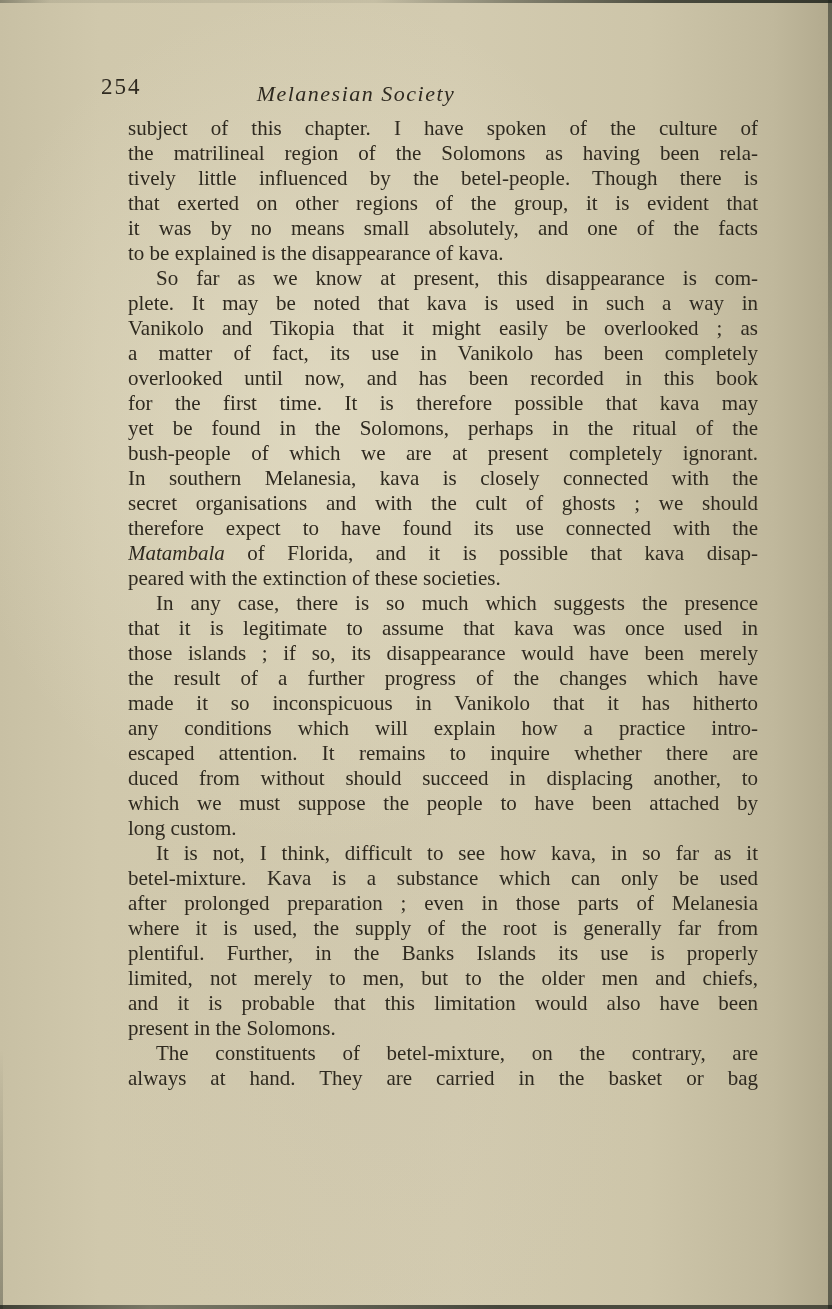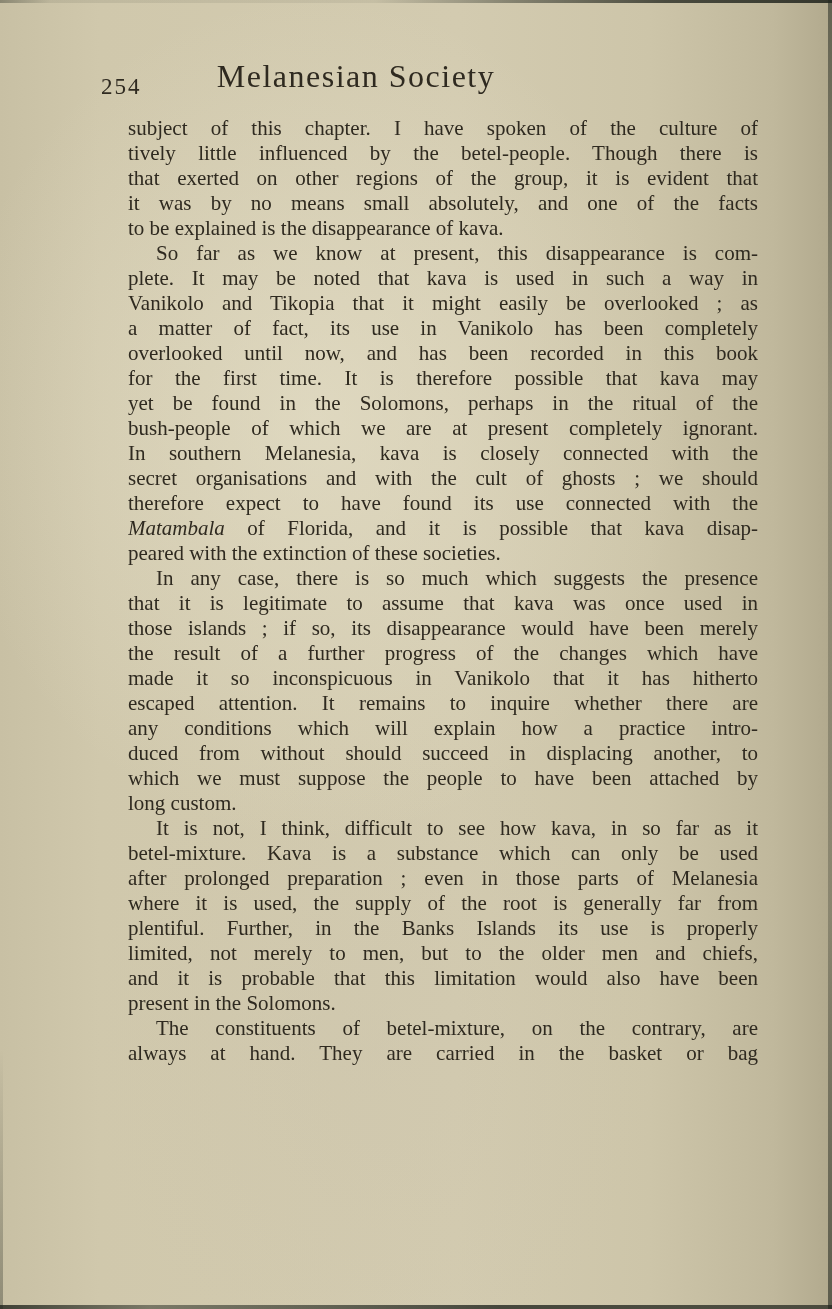--- a/index.html
+++ b/index.html
@@ -19,24 +19,25 @@
   .pagenum {
     position: absolute;
     left: 101px;
     top: 74px;
     font-size: 23px;
     letter-spacing: 2px;
   }
   .running-header {
     position: absolute;
     left: 0;
-    top: 58px;
+    top: 81px;
     width: 712px;
     text-align: center;
-    font-size: 32px;
+    font-style: italic;
+    font-size: 22px;
     letter-spacing: 1.5px;
   }
   .page-body {
     position: absolute;
     left: 96px;
     top: 116px;
     width: 662px;
     font-size: 21px;
   }
   .line {
@@ -78,20 +79,21 @@
 </style>
 </head>
 <body>
 
 <div class="page">
   <div class="pagenum">254</div>
   <div class="running-header">Melanesian Society</div>
   <div class="page-body" id="page-body">
       <div>
         <div class="line">subject of this chapter.  I have spoken of the culture of</div>
+        <div class="line">the matrilineal region of the Solomons as having been rela-</div>
         <div class="line">tively little influenced by the betel-people.  Though there is</div>
         <div class="line">that exerted on other regions of the group, it is evident that</div>
         <div class="line">it was by no means small absolutely, and one of the facts</div>
         <div class="line nojust">to be explained is the disappearance of kava.</div>
       </div>
       <div>
         <div class="line indent">So far as we know at present, this disappearance is com-</div>
         <div class="line">plete.  It may be noted that kava is used in such a way in</div>
         <div class="line">Vanikolo and Tikopia that it might easily be overlooked ; as</div>
         <div class="line">a matter of fact, its use in Vanikolo has been completely</div>
@@ -104,22 +106,22 @@
         <div class="line">therefore expect to have found its use connected with the</div>
         <div class="line"><span class="it">Matambala</span><span> of Florida, and it is possible that kava disap-</span></div>
         <div class="line nojust">peared with the extinction of these societies.</div>
       </div>
       <div>
         <div class="line indent">In any case, there is so much which suggests the presence</div>
         <div class="line">that it is legitimate to assume that kava was once used in</div>
         <div class="line">those islands ; if so, its disappearance would have been merely</div>
         <div class="line">the result of a further progress of the changes which have</div>
         <div class="line">made it so inconspicuous in Vanikolo that it has hitherto</div>
+        <div class="line">any conditions which will explain how a practice intro-</div>
         <div class="line">escaped attention.  It remains to inquire whether there are</div>
-        <div class="line">any conditions which will explain how a practice intro-</div>
         <div class="line">duced from without should succeed in displacing another, to</div>
         <div class="line">which we must suppose the people to have been attached by</div>
         <div class="line nojust">long custom.</div>
       </div>
       <div>
         <div class="line indent">It is not, I think, difficult to see how kava, in so far as it</div>
         <div class="line">betel-mixture.  Kava is a substance which can only be used</div>
         <div class="line">after prolonged preparation ; even in those parts of Melanesia</div>
         <div class="line">where it is used, the supply of the root is generally far from</div>
         <div class="line">plentiful.  Further, in the Banks Islands its use is properly</div>

